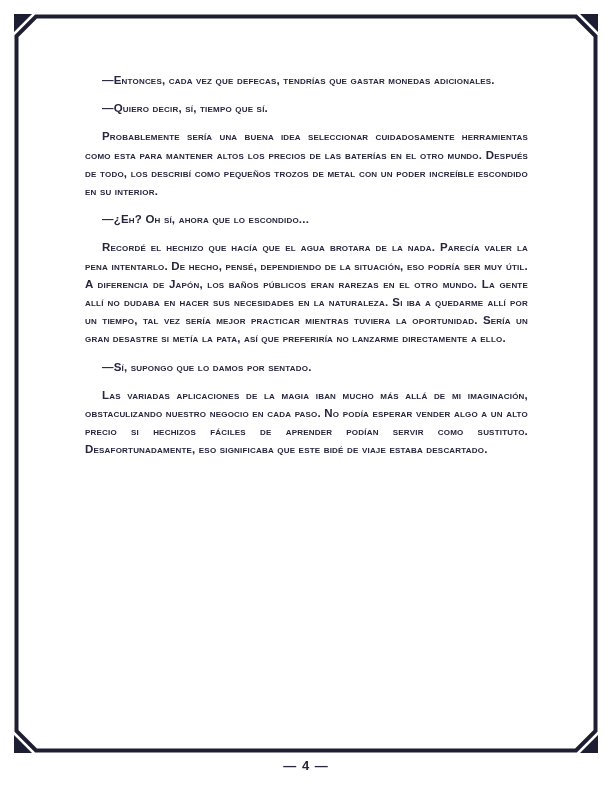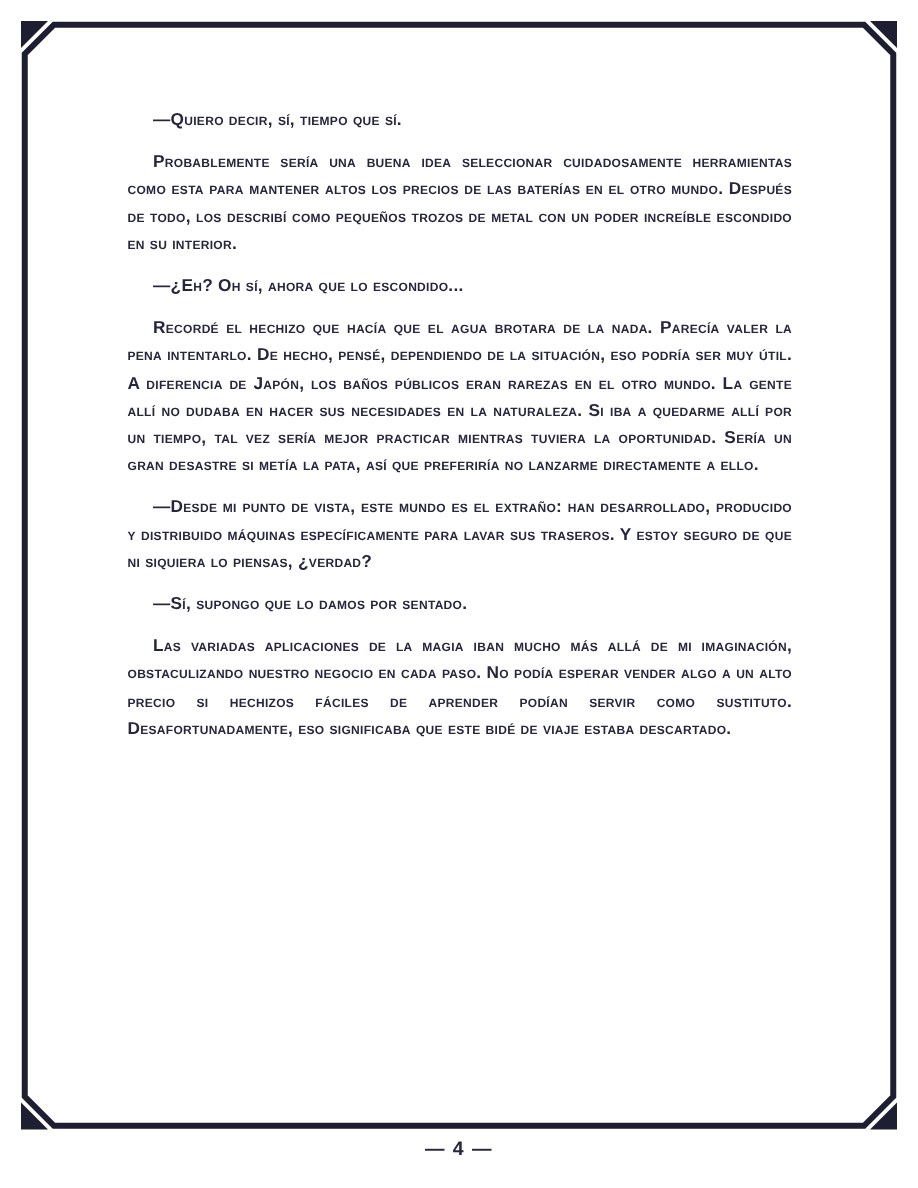--- a/index.html
+++ b/index.html
@@ -69,24 +69,24 @@
 
   <svg class="frame-svg" viewBox="0 0 612 792">
     <path class="frame-line" d="M 36 16.5 L 576 16.5 L 595.5 36 L 595.5 731 L 576 750.5 L 36 750.5 L 16.5 731 L 16.5 36 Z"></path>
     <polygon class="frame-corner" points="14,14 32,14 14,32"></polygon>
     <polygon class="frame-corner" points="598,14 580,14 598,32"></polygon>
     <polygon class="frame-corner" points="14,753 32,753 14,735"></polygon>
     <polygon class="frame-corner" points="598,753 580,753 598,735"></polygon>
   </svg>
 
   <div class="text-area">
+    <p>—Entonces, cada vez que defecas, tendrías que gastar monedas adicionales.</p>
     <p>—Quiero decir, sí, tiempo que sí.</p>
     <p>Probablemente sería una buena idea seleccionar cuidadosamente herramientas como esta para mantener altos los precios de las baterías en el otro mundo. Después de todo, los describí como pequeños trozos de metal con un poder increíble escondido en su interior.</p>
     <p>—¿Eh? Oh sí, ahora que lo escondido...</p>
     <p>Recordé el hechizo que hacía que el agua brotara de la nada. Parecía valer la pena intentarlo. De hecho, pensé, dependiendo de la situación, eso podría ser muy útil. A diferencia de Japón, los baños públicos eran rarezas en el otro mundo. La gente allí no dudaba en hacer sus necesidades en la naturaleza. Si iba a quedarme allí por un tiempo, tal vez sería mejor practicar mientras tuviera la oportunidad. Sería un gran desastre si metía la pata, así que preferiría no lanzarme directamente a ello.</p>
-    <p>—Desde mi punto de vista, este mundo es el extraño: han desarrollado, producido y distribuido máquinas específicamente para lavar sus traseros. Y estoy seguro de que ni siquiera lo piensas, ¿verdad?</p>
     <p>—Sí, supongo que lo damos por sentado.</p>
     <p>Las variadas aplicaciones de la magia iban mucho más allá de mi imaginación, obstaculizando nuestro negocio en cada paso. No podía esperar vender algo a un alto precio si hechizos fáciles de aprender podían servir como sustituto. Desafortunadamente, eso significaba que este bidé de viaje estaba descartado.</p>
   </div>
 
   <div class="page-footer">— 4 —</div>
 
 </div>
 
 </body></html>

